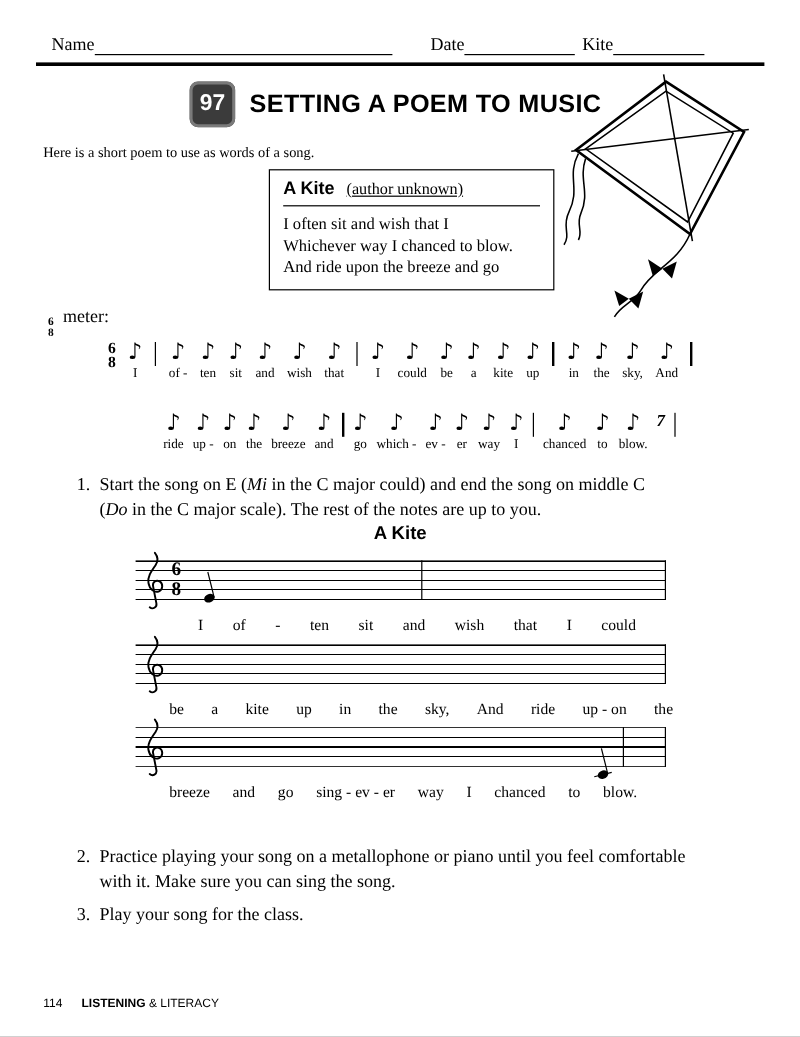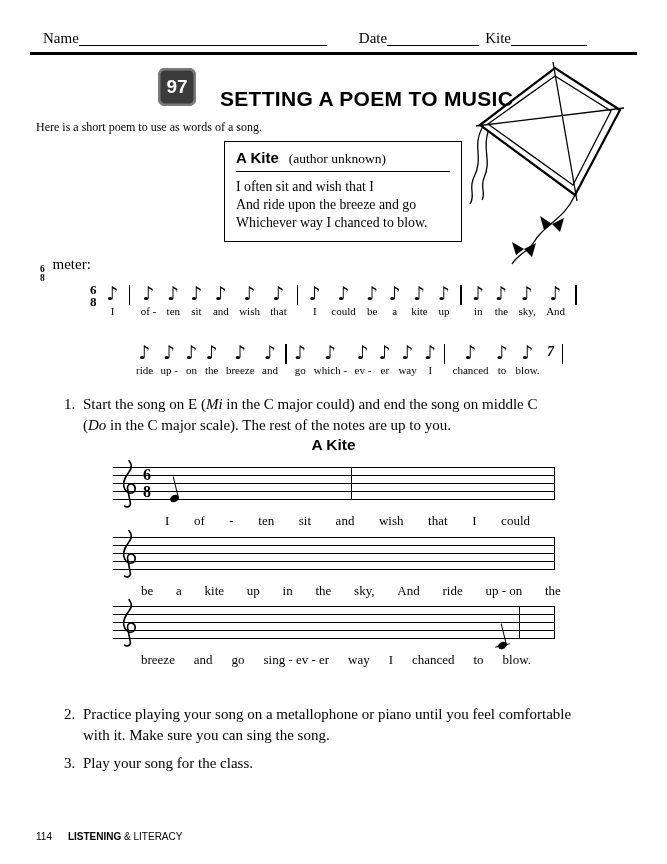--- a/index.html
+++ b/index.html
@@ -12,37 +12,37 @@
   .fill-line{border-bottom:1px solid #000;height:15px;display:inline-block;}
   .fl-name{width:248px;margin-right:32px;}
   .fl-date{width:92px;margin-right:6px;}
   .fl-class{width:76px;}
   .top-rule{position:absolute;left:30px;top:52px;width:607px;height:3px;background:#000;}
 
   
   .badge{position:absolute;left:158px;top:68px;width:38px;height:38px;background:#3b3b3b;border-radius:7px;
          box-shadow:inset 0 0 0 2.5px #7a7a7a;display:flex;align-items:center;justify-content:center;}
   .badge span{color:#fff;font-family:"Liberation Sans",sans-serif;font-weight:bold;font-size:19px;}
-  .page-title{position:absolute;left:208px;top:68px;height:38px;display:flex;align-items:center;margin:12px;
+  .page-title{position:absolute;left:208px;top:68px;height:38px;display:flex;align-items:center;margin:0;
          font-family:"Liberation Sans",sans-serif;font-weight:bold;font-size:21px;letter-spacing:.3px;}
 
   
   .kite{position:absolute;left:452px;top:52px;}
   .kite path{fill:none;stroke:#000;}
   .kite .heavy{stroke-width:2.2;}
   .kite .light{stroke-width:1.3;}
   .kite .bow{fill:#000;stroke:none;}
 
   .intro{position:absolute;left:36px;top:120px;font-size:12px;margin:0;}
 
   
   .poem-box{position:absolute;left:224px;top:141px;width:214px;border:1.5px solid #000;padding:7px 11px 9px;}
   .poem-title-row{border-bottom:1px solid #000;padding-bottom:4px;margin-bottom:6px;}
   .poem-title{font-family:"Liberation Sans",sans-serif;font-weight:bold;font-size:15px;}
-  .poem-author{font-size:13.5px;margin-left:6px;}
+  .poem-author{font-size:13.5px;margin-left:6px;text-decoration:underline;}
   .poem-line{font-size:13.8px;line-height:18px;}
 
   
   .rhythm-intro{position:absolute;left:36px;top:256px;font-size:15px;margin:0;}
   .meter-frac{display:inline-flex;flex-direction:column;vertical-align:-3px;font-weight:bold;font-size:9.5px;line-height:8.5px;margin:0 4px;text-align:center;}
   .rhythm-line{position:absolute;display:flex;align-items:flex-start;}
   .rl1{left:90px;top:282px;width:487px;}
   .rl2{left:136px;top:341px;width:427px;}
   .rtimesig{font-weight:bold;font-size:13px;line-height:12px;text-align:center;margin:2px 10px 0 0;}
   .rtimesig span{display:block;}
@@ -127,22 +127,22 @@
 
   <p class="intro">Here is a short poem to use as words of a song.</p>
 
   <div class="poem-box">
     <div class="poem-title-row">
       <span class="poem-title">A Kite</span>
       <span class="poem-author">(author unknown)</span>
     </div>
     <div class="poem-lines">
         <div class="poem-line">I often sit and wish that I</div>
+        <div class="poem-line">Whichever way I chanced to blow.</div>
         <div class="poem-line">And ride upon the breeze and go</div>
-        <div class="poem-line">Whichever way I chanced to blow.</div>
       </div>
   </div>
 
   <p class="rhythm-intro">
     <span class="meter-frac">
       <span>6</span>
       <span>8</span>
     </span>
     <span>meter:</span>
   </p>

